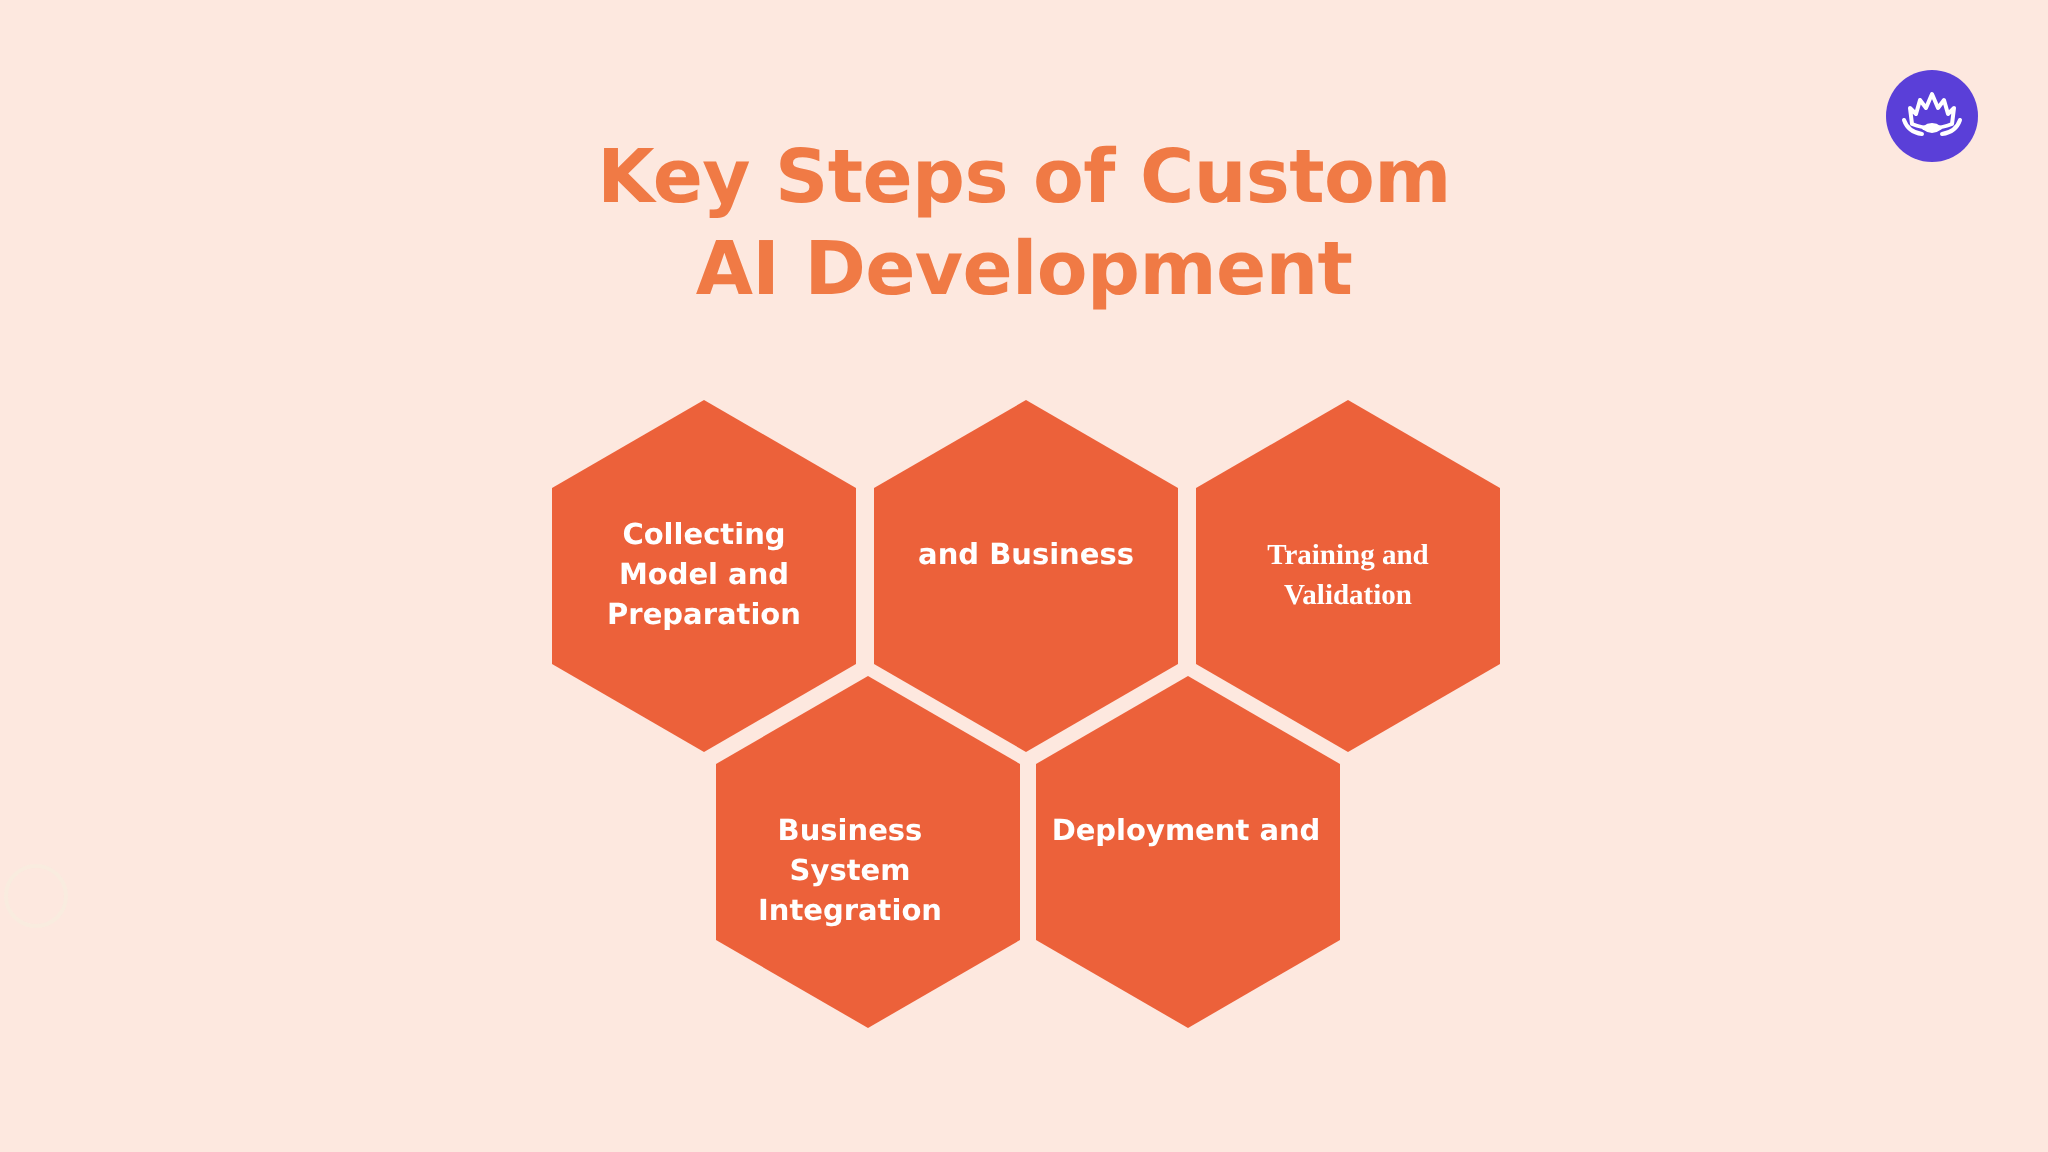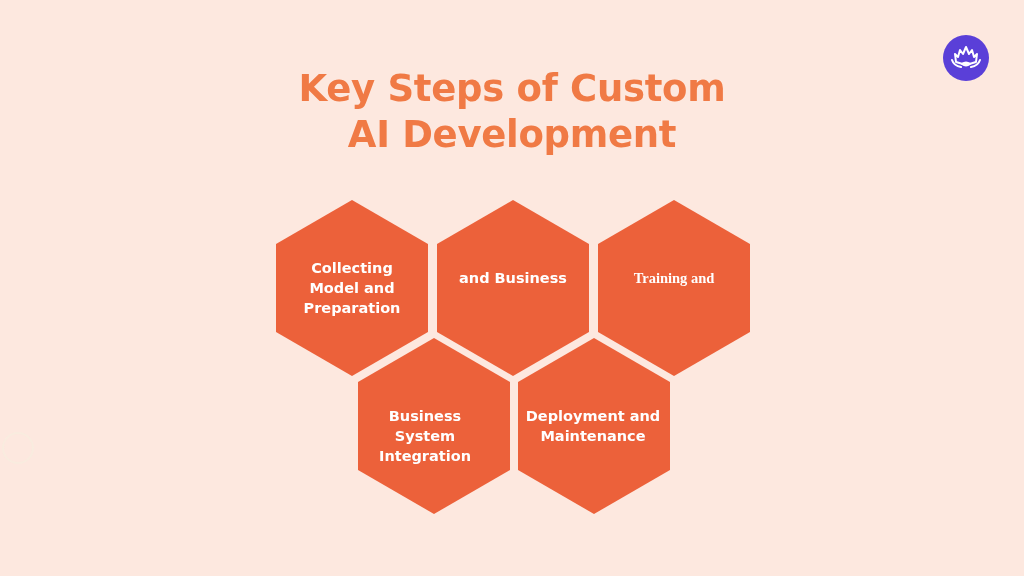--- a/index.html
+++ b/index.html
@@ -56,36 +56,36 @@
       <div>and Business</div>
     </div>
   </div>
 
   <div class="hex" style="left:598px;top:200px;font-family:Liberation Serif, serif;">
     <svg width="152" height="176" viewBox="0 0 152 176">
         <polygon points="76,0 152,44 152,132 76,176 0,132 0,44" fill="#ec613a"></polygon>
       </svg>
     <div class="label" style="top:68px;">
       <div>Training and</div>
+      <div>Validation</div>
     </div>
   </div>
 
   <div class="hex" style="left:358px;top:338px;">
     <svg width="152" height="176" viewBox="0 0 152 176">
         <polygon points="76,0 152,44 152,132 76,176 0,132 0,44" fill="#ec613a"></polygon>
       </svg>
     <div class="label" style="top:68px;left:2px;right:20px;">
       <div>Business System</div>
       <div>Integration</div>
     </div>
   </div>
 
   <div class="hex" style="left:518px;top:338px;">
     <svg width="152" height="176" viewBox="0 0 152 176">
         <polygon points="76,0 152,44 152,132 76,176 0,132 0,44" fill="#ec613a"></polygon>
       </svg>
     <div class="label" style="top:68px;left:2px;right:4px;">
       <div>Deployment and</div>
-      <div>Maintenance</div>
     </div>
   </div>
 
 </div>
 
 </body></html>

